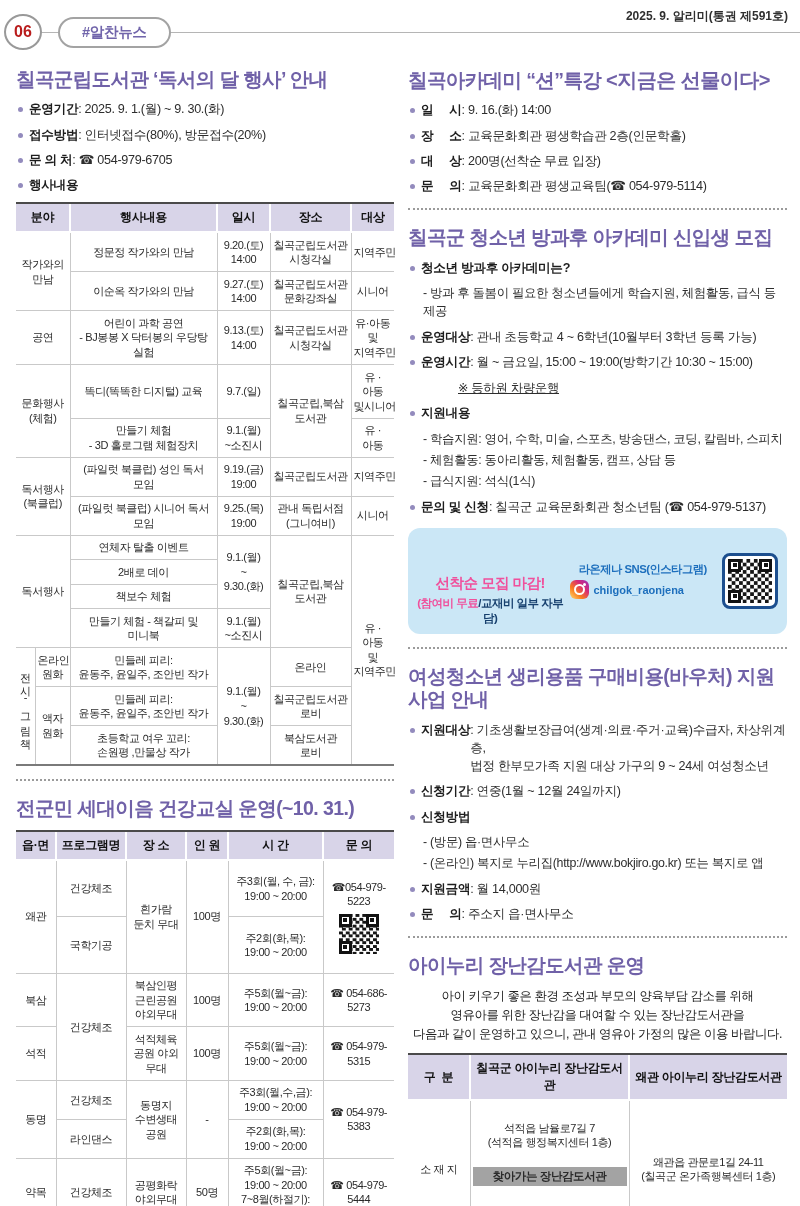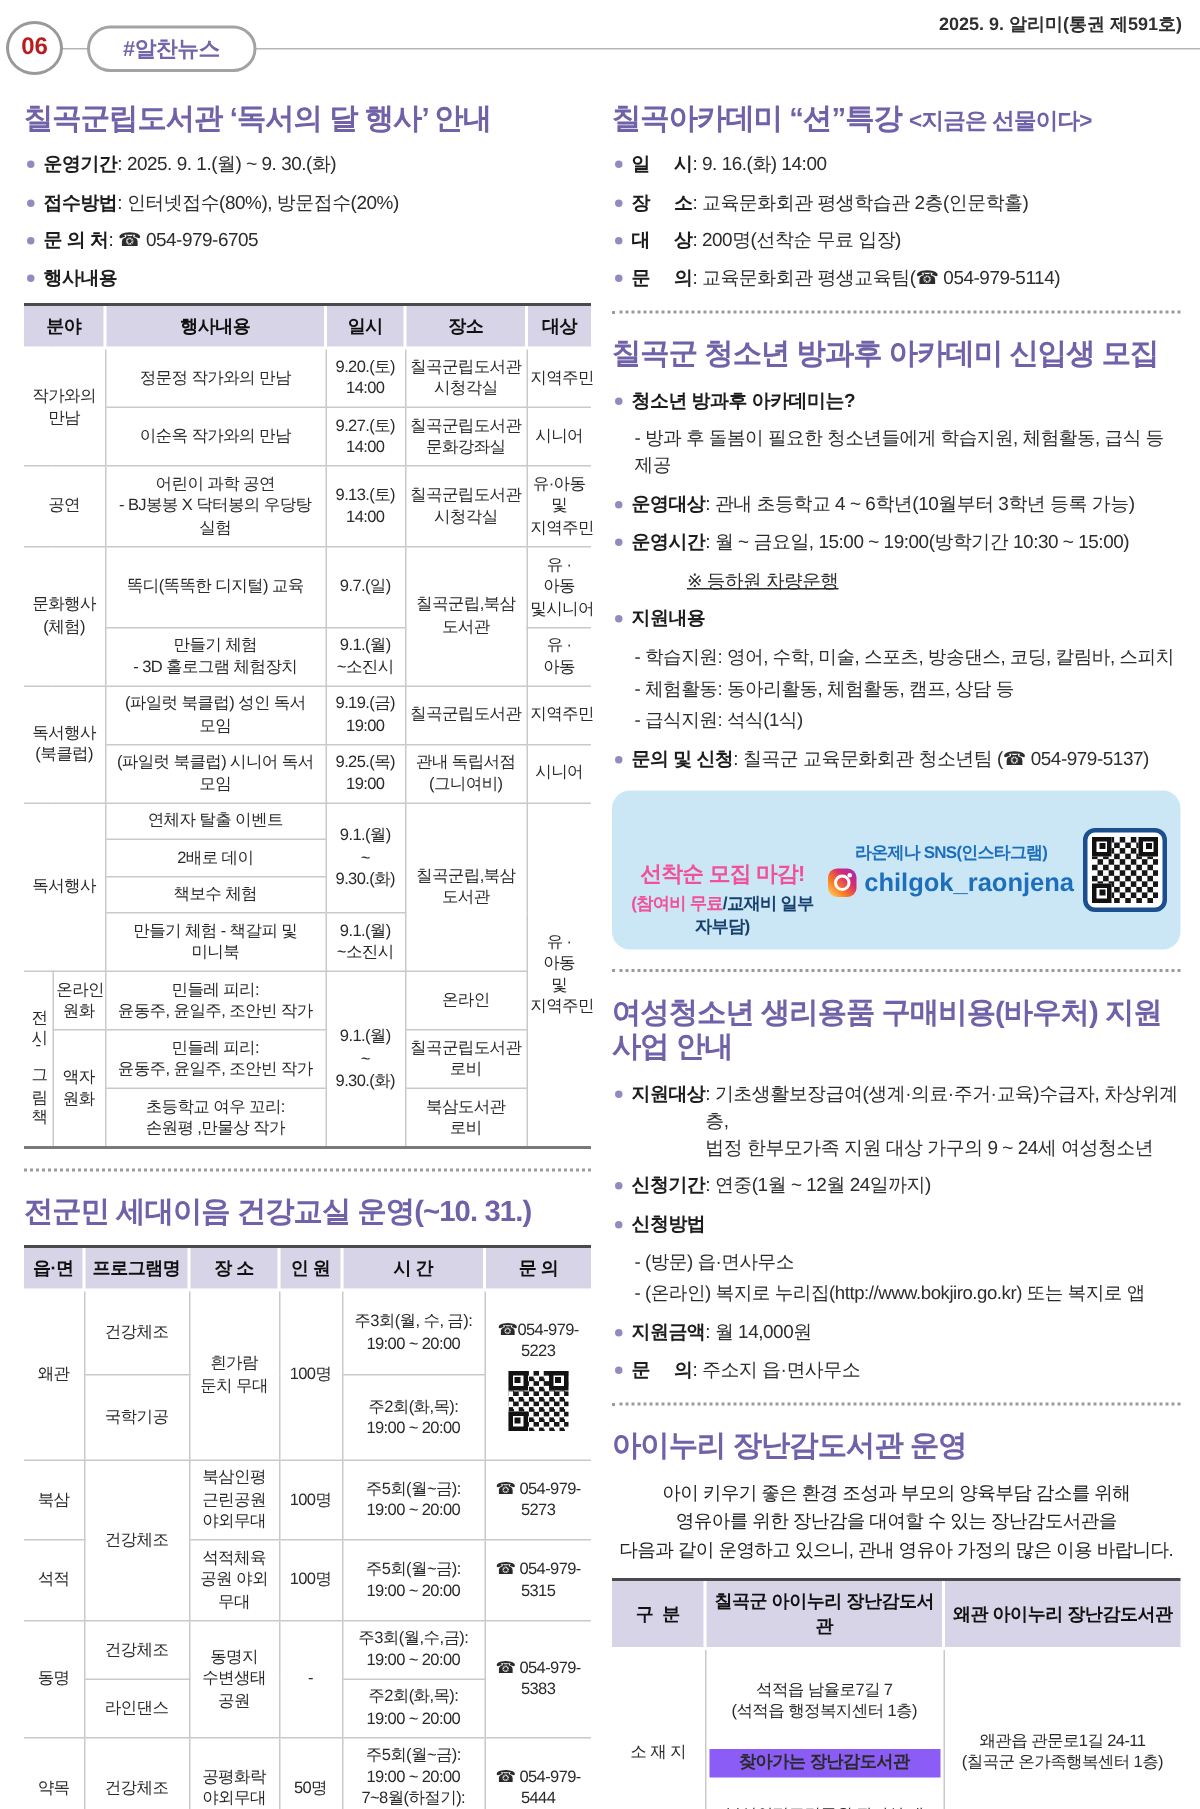--- a/index.html
+++ b/index.html
@@ -14,21 +14,21 @@
   .tag{position:absolute;top:17px;left:58px;padding:4px 22px;border:2px solid #a3a3a3;border-radius:18px;
     color:#7165ab;font-weight:800;font-size:14.5px;background:#fff;z-index:2;letter-spacing:-0.3px;}
   .issue{position:absolute;top:8px;right:12px;font-size:12px;font-weight:700;color:#2f2f2f;}
 
   
   .cols{display:flex;padding:0 13px 0 16px;gap:14px;align-items:flex-start;}
   .col-left{width:378px;flex:none;}
   .col-right{width:379px;flex:none;}
 
   .sec-title{color:#7061a8;font-weight:800;font-size:19.5px;margin:16px 0 9px;letter-spacing:-0.6px;line-height:1.2;}
-  .sec-title .small{font-size:15px;letter-spacing:-0.5px;}
+  .sec-title .small{font-size:20px;letter-spacing:-0.5px;}
   .dots{border-top:2.5px dotted #9b9b9b;margin:13px 0 2px;}
 
   ul.blist{list-style:none;margin:0 0 8px;padding:0 0 0 2px;}
   li.b{display:flex;margin:7px 0;font-size:12.6px;color:#2d2d2d;position:relative;padding-left:11px;line-height:1.45;}
   li.b::before{content:"";position:absolute;left:0;top:7px;width:5px;height:5px;border-radius:50%;background:#938bbd;}
   .bl{font-weight:800;color:#1d1d1d;white-space:nowrap;letter-spacing:-0.3px;}
   .bt{white-space:pre-line;letter-spacing:-0.3px;}
   .subline{font-size:12.4px;margin:3px 0 3px 15px;color:#2d2d2d;letter-spacing:-0.3px;line-height:1.45;white-space:pre-line;}
   .u-note{text-decoration:underline;margin-left:50px;}
 
@@ -51,29 +51,29 @@
   .qr-frame{border:3px solid #1c4f8f;border-radius:8px;background:#fff;padding:3px;flex:none;}
 
   
   .banner{display:flex;align-items:center;gap:6px;background:#cbe7f6;border-radius:12px;padding:8px 9px;margin-top:12px;}
   .bn-left{flex:1.15;text-align:center;margin-top:38px;}
   .bn-head{color:#f0509c;font-weight:800;font-size:14.5px;letter-spacing:-0.5px;}
   .bn-fee{font-size:11.5px;font-weight:700;margin-top:3px;letter-spacing:-0.5px;}
   .pink{color:#f0509c}.navy{color:#17406e}
   .bn-mid{flex:1.15;text-align:center;}
   .sns{color:#1d6fbd;font-size:11.3px;font-weight:700;letter-spacing:-0.5px;}
-  .handle{display:flex;align-items:center;justify-content:center;gap:5px;margin-top:3px;color:#1d6fbd;font-weight:800;font-size:17px;}
+  .handle{display:flex;align-items:center;justify-content:flex-start;gap:5px;margin-top:3px;color:#1d6fbd;font-weight:800;font-size:11px;}
   .ig{width:19px;height:19px;border-radius:6px;position:relative;flex:none;
       background:linear-gradient(45deg,#feda75,#fa7e1e,#d62976,#962fbf);}
   .ig::before{content:"";position:absolute;inset:4px;border:2px solid #fff;border-radius:50%;box-sizing:border-box;}
   .ig::after{content:"";position:absolute;top:2.5px;right:3px;width:3px;height:3px;border-radius:50%;background:#fff;}
 
   
   .intro{text-align:center;font-size:12.4px;line-height:1.55;white-space:pre-line;margin:2px 0 9px;color:#222;letter-spacing:-0.4px;}
-  .band{background:#8b5cf6;font-weight:800;padding:2px 0;margin:3px 0;font-size:11.5px;}
+  .band{background:#a3a3a3;font-weight:800;padding:2px 0;margin:3px 0;font-size:11.5px;}
   .phone-cell{display:flex;flex-direction:column;align-items:center;gap:2px;}
 </style>
 </head>
 <body>
 
 <div class="page">
 
   <div class="header">
     <div class="h-line"></div>
     <div class="page-num">06</div>
@@ -286,21 +286,21 @@
           </tr>
           <tr>
             <td>북삼</td>
             <td rowspan="2">건강체조</td>
             <td>북삼인평
 근린공원
 야외무대</td>
             <td>100명</td>
             <td>주5회(월~금):
 19:00 ~ 20:00</td>
-            <td>☎ 054-979-5273</td>
+            <td>☎ 054-686-5273</td>
           </tr>
           <tr>
             <td>석적</td>
             <td>석적체육
 공원 야외
 무대</td>
             <td>100명</td>
             <td>주5회(월~금):
 19:00 ~ 20:00</td>
             <td>☎ 054-979-5315</td>

